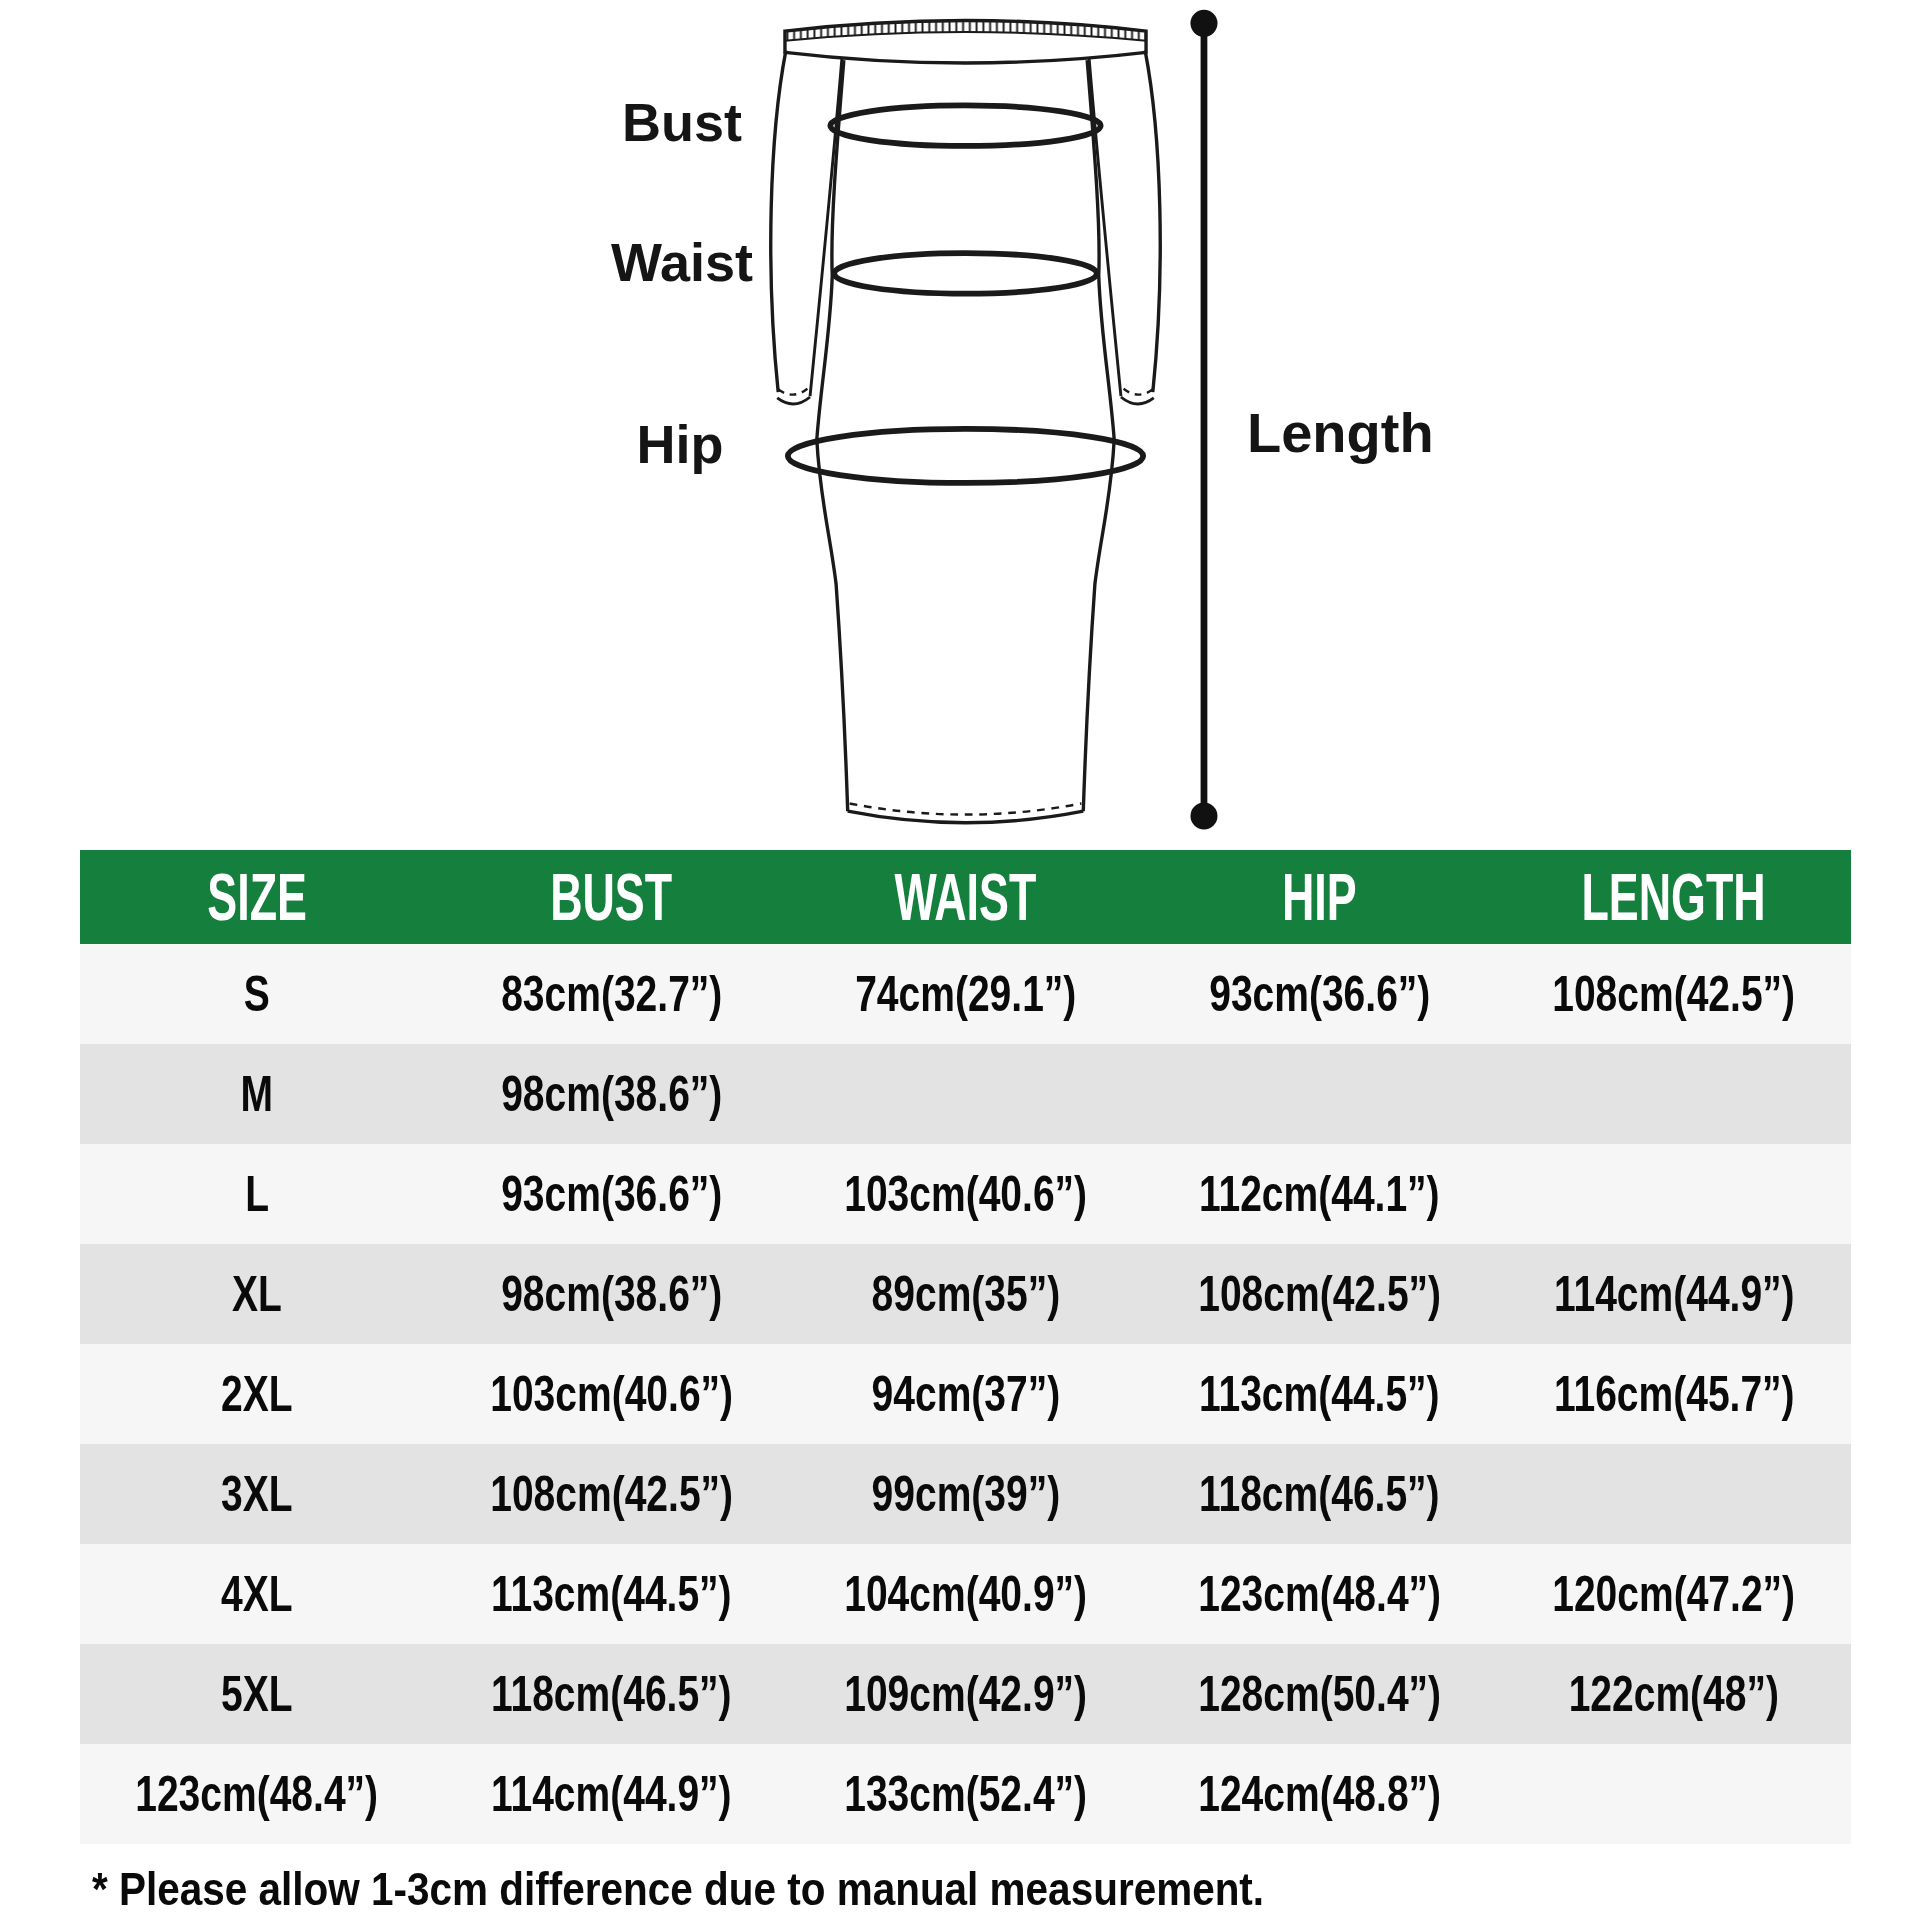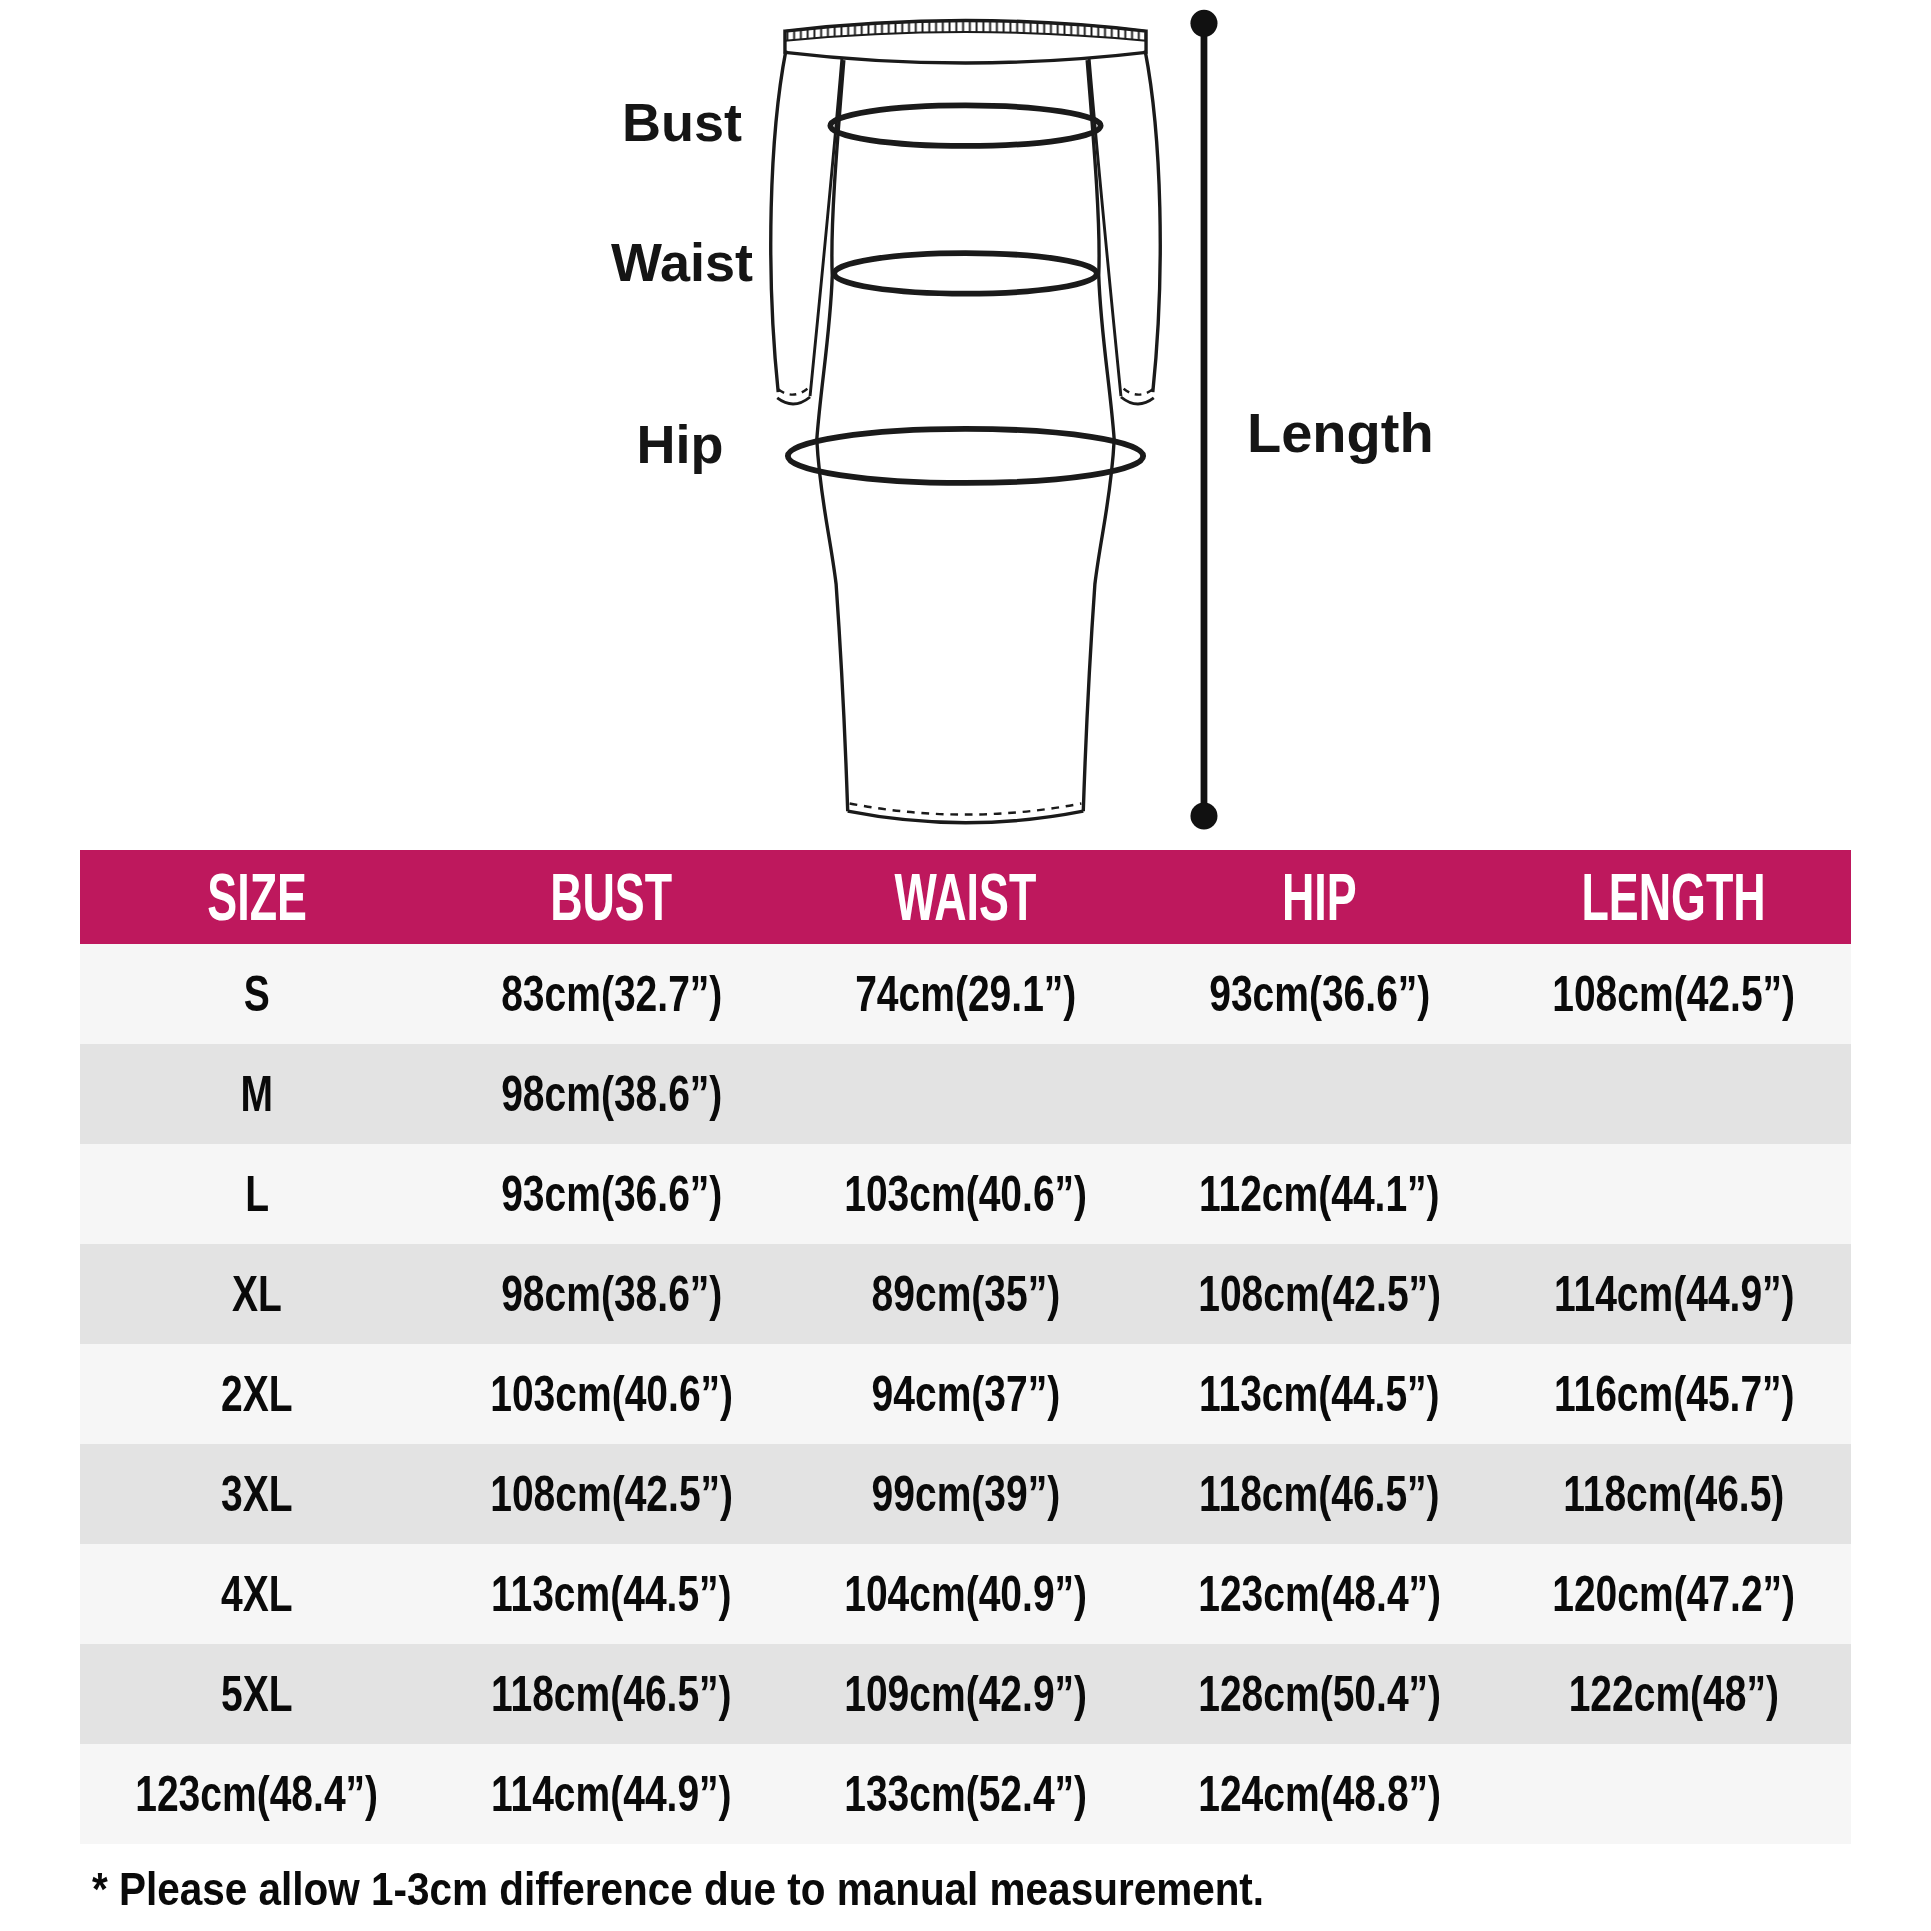--- a/index.html
+++ b/index.html
@@ -18,21 +18,21 @@
   }
   .length-label{
     position:absolute;transform:translate(0,-50%);
     font-weight:bold;font-size:56px;color:#151515;white-space:nowrap;
   }
   
   .size-table{
     position:absolute;left:80px;top:850px;width:1771px;
   }
   .thead{
-    display:flex;height:94px;background:#be185d;align-items:center;
+    display:flex;height:94px;background:#15803d;align-items:center;
   }
   .thead .cell{color:#ffffff;font-size:64px;}
   .trow{
     display:flex;height:100px;align-items:center;
   }
   .trow.light{background:#f6f6f6;}
   .trow.dark{background:#e3e3e3;}
   .cell{
     width:20%;text-align:center;font-weight:bold;font-size:50px;color:#0a0a0a;
     overflow:visible;white-space:nowrap;
@@ -134,21 +134,20 @@
     <div class="cell"><span class="cond">94cm(37”)</span></div>
     <div class="cell"><span class="cond">113cm(44.5”)</span></div>
     <div class="cell"><span class="cond">116cm(45.7”)</span></div>
   </div>
 
   <div class="trow dark">
     <div class="cell"><span class="cond">3XL</span></div>
     <div class="cell"><span class="cond">108cm(42.5”)</span></div>
     <div class="cell"><span class="cond">99cm(39”)</span></div>
     <div class="cell"><span class="cond">118cm(46.5”)</span></div>
-    <div class="cell"><span class="cond">118cm(46.5)</span></div>
   </div>
 
   <div class="trow light">
     <div class="cell"><span class="cond">4XL</span></div>
     <div class="cell"><span class="cond">113cm(44.5”)</span></div>
     <div class="cell"><span class="cond">104cm(40.9”)</span></div>
     <div class="cell"><span class="cond">123cm(48.4”)</span></div>
     <div class="cell"><span class="cond">120cm(47.2”)</span></div>
   </div>
 

